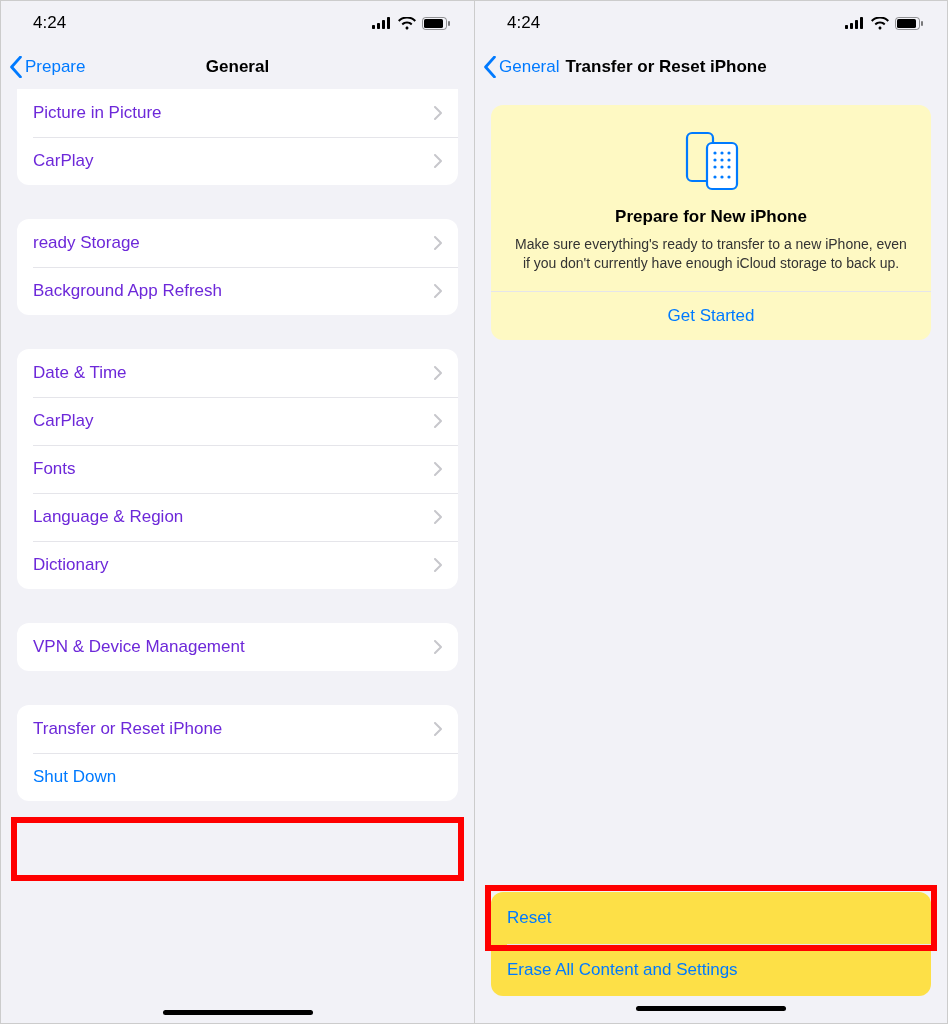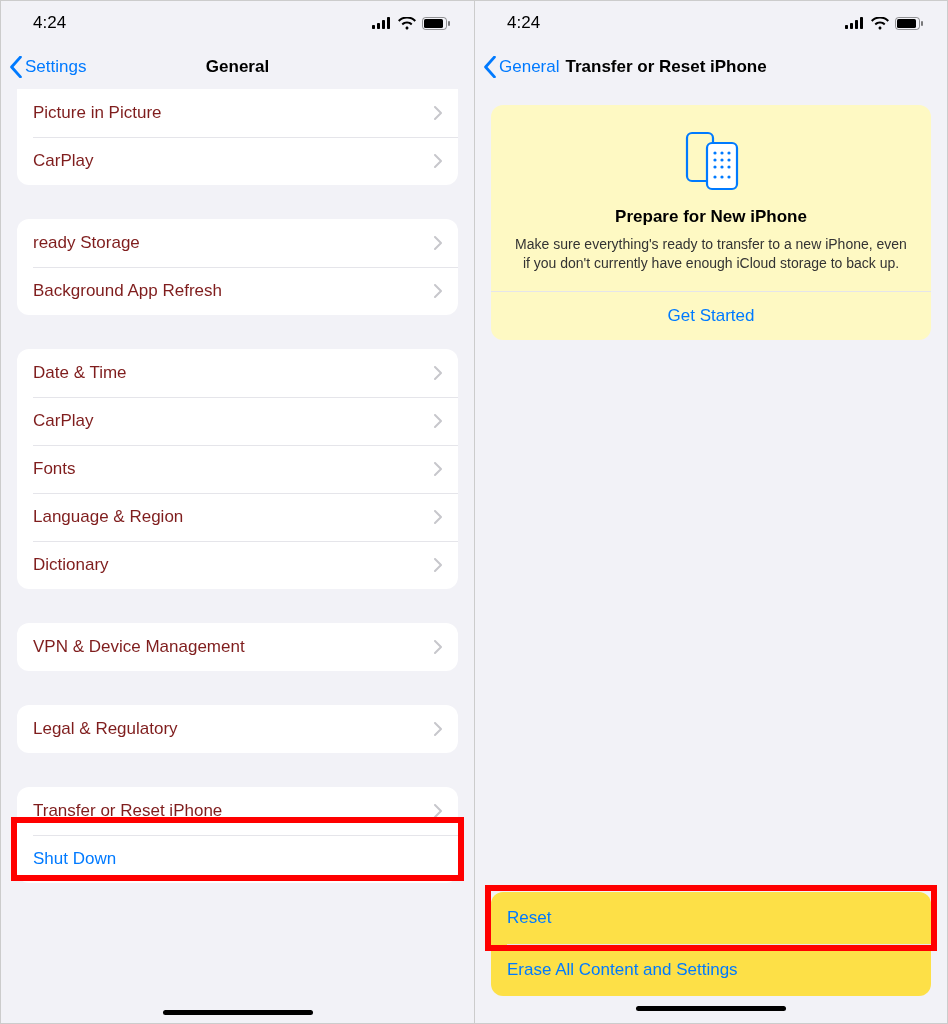--- a/index.html
+++ b/index.html
@@ -74,21 +74,21 @@
     border-radius: 12px;
     overflow: hidden;
   }
   .group.tight-top { margin-top: 0; }
   .row {
     display: flex;
     align-items: center;
     min-height: 48px;
     padding: 0 16px;
     font-size: 17px;
-    color: #7f1d1d;
+    color: #6d28d9;
     position: relative;
     cursor: pointer;
   }
   .row + .row::before {
     content: "";
     position: absolute;
     top: 0; left: 16px; right: 0;
     height: 1px;
     background: #e5e5ea;
   }
@@ -167,21 +167,21 @@
           <rect x="26" y="4" width="2" height="5" rx="1" fill="#000" fill-opacity="0.5"></rect>
         </svg>
     </span>
   </div>
 
   <div class="nav-bar">
     <div class="nav-back">
       <svg width="14" height="22" viewBox="0 0 12 20">
           <path d="M10 1 2 10l8 9" stroke="#007aff" stroke-width="2.6" fill="none" stroke-linecap="round" stroke-linejoin="round"></path>
         </svg>
-      <span>Settings</span>
+      <span>Prepare</span>
     </div>
     <div class="nav-title">General</div>
   </div>
 
   <div class="content">
 
     <div class="group tight-top" style="border-top-left-radius:0;border-top-right-radius:0;">
       <div class="row">
         <span class="label">Picture in Picture</span>
         <svg class="chevron" width="8" height="14" viewBox="0 0 8 14">
@@ -246,28 +246,20 @@
 
     <div class="group" style="margin-top:34px;">
       <div class="row">
         <span class="label">VPN &amp; Device Management</span>
         <svg class="chevron" width="8" height="14" viewBox="0 0 8 14">
             <path d="M1 1l6 6-6 6" stroke="#c7c7cc" stroke-width="2" fill="none" stroke-linecap="round" stroke-linejoin="round"></path>
           </svg>
       </div>
     </div>
 
-    <div class="group" style="margin-top:34px;">
-      <div class="row">
-        <span class="label">Legal &amp; Regulatory</span>
-        <svg class="chevron" width="8" height="14" viewBox="0 0 8 14">
-            <path d="M1 1l6 6-6 6" stroke="#c7c7cc" stroke-width="2" fill="none" stroke-linecap="round" stroke-linejoin="round"></path>
-          </svg>
-      </div>
-    </div>
 
     <div class="group" style="margin-top:34px; position:relative;">
       <div class="row">
         <span class="label">Transfer or Reset iPhone</span>
         <svg class="chevron" width="8" height="14" viewBox="0 0 8 14">
             <path d="M1 1l6 6-6 6" stroke="#c7c7cc" stroke-width="2" fill="none" stroke-linecap="round" stroke-linejoin="round"></path>
           </svg>
       </div>
       <div class="row link no-chevron">
         <span class="label">Shut Down</span>

